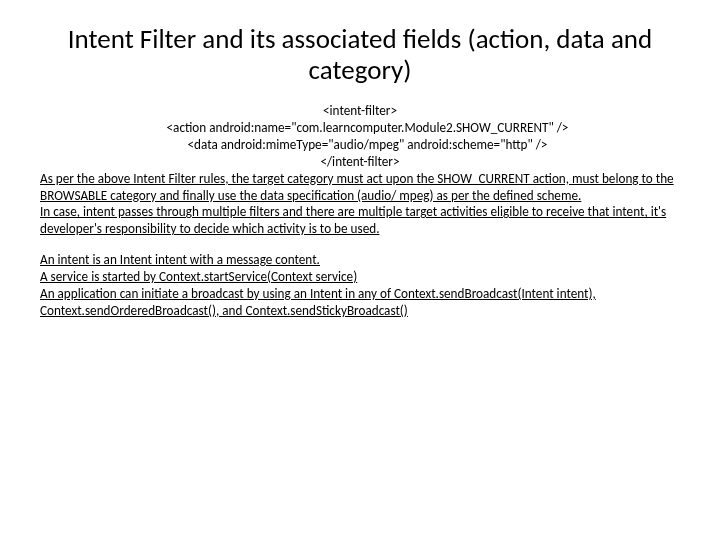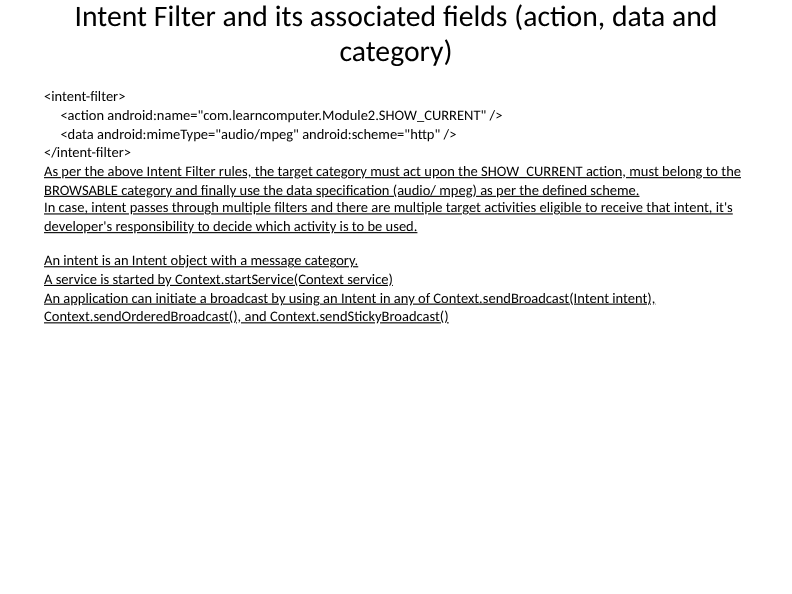--- a/index.html
+++ b/index.html
@@ -8,36 +8,37 @@
     width: 720px;
     height: 540px;
     background: #fff;
     font-family: Calibri, "Segoe UI", Arial, sans-serif;
     color: #000;
   }
   .slide {
     box-sizing: border-box;
     width: 720px;
     height: 540px;
-    padding: 0 40px 20px 40px;
+    padding: 23px 40px 20px 40px;
   }
   .title {
     font-size: 27px;
     font-weight: 400;
     text-align: center;
     margin: 0 0 18px 0;
     line-height: 1.15;
     padding: 0 20px;
   }
   .body {
     font-size: 13.2px;
     line-height: 1.28;
   }
   .code-line {
     white-space: pre;
+    text-align: center;
   }
   .para {
     margin: 0;
     text-decoration: underline;
   }
   .gap {
     height: 14px;
   }
 </style>
 </head>
@@ -50,17 +51,17 @@
     <div class="code-line">&lt;intent-filter&gt;</div>
     <div class="code-line">     &lt;action android:name="com.learncomputer.Module2.SHOW_CURRENT" /&gt;</div>
     <div class="code-line">     &lt;data android:mimeType="audio/mpeg" android:scheme="http" /&gt;</div>
     <div class="code-line">&lt;/intent-filter&gt;</div>
 
     <p class="para">As per the above Intent Filter rules, the target category must act upon the SHOW_CURRENT action, must belong to the BROWSABLE category and finally use the data specification (audio/ mpeg) as per the defined scheme.</p>
     <p class="para">In case, intent passes through multiple filters and there are multiple target activities eligible to receive that intent, it's developer's responsibility to decide which activity is to be used.</p>
 
     <div class="gap"></div>
 
-    <p class="para">An intent is an Intent object with a message category.</p>
+    <p class="para">An intent is an Intent intent with a message content.</p>
     <p class="para">A service is started by  Context.startService(Context service)</p>
     <p class="para">An application can initiate a broadcast by using an Intent in any of Context.sendBroadcast(Intent intent), Context.sendOrderedBroadcast(), and Context.sendStickyBroadcast()</p>
   </div>
 </div>
 
 </body></html>

